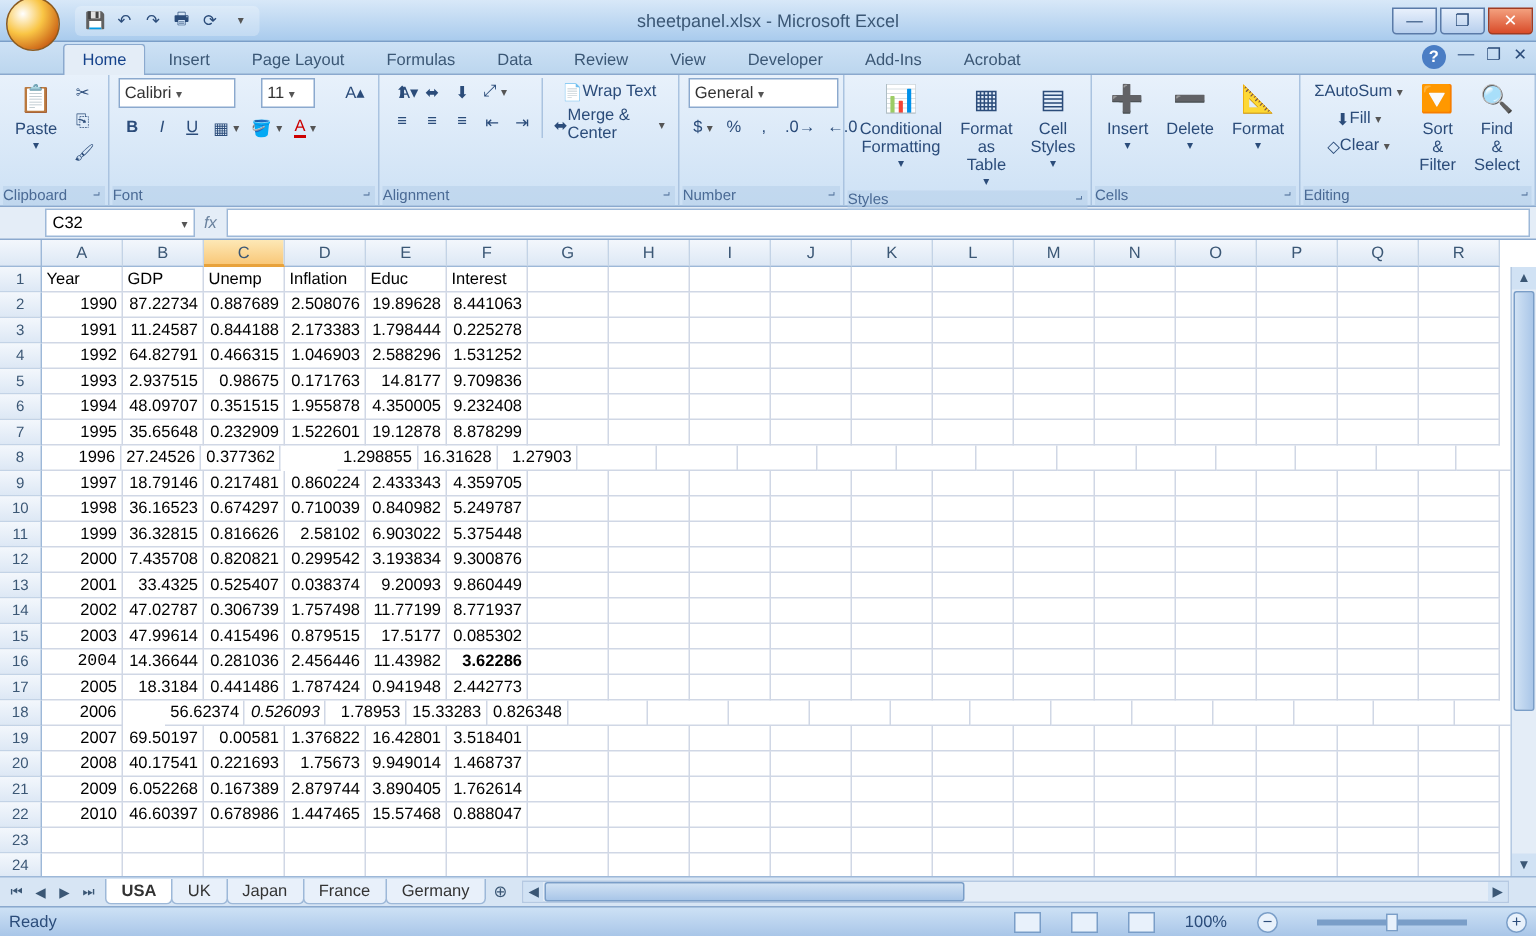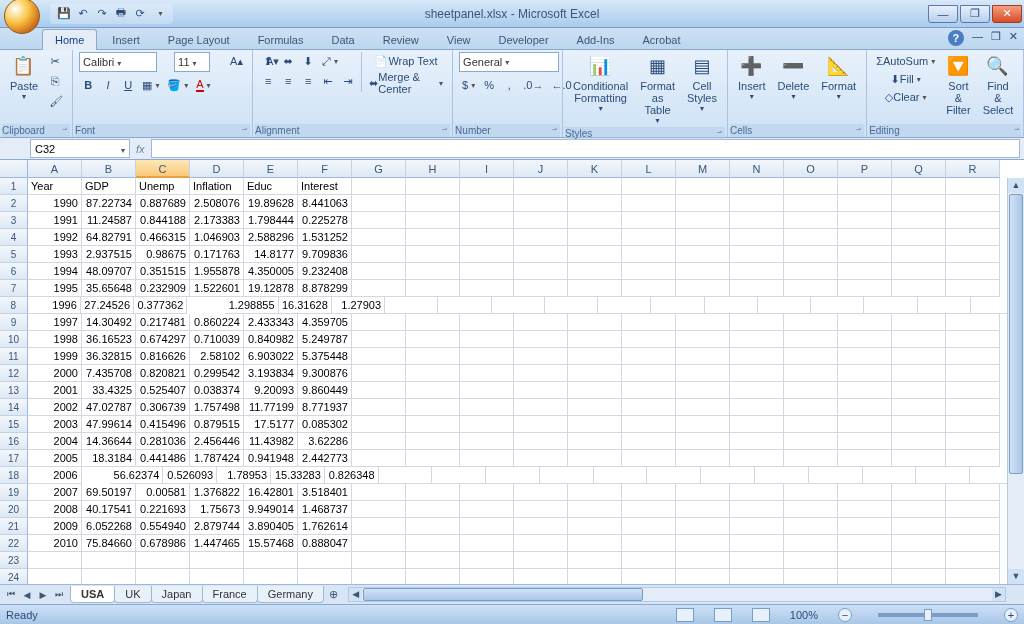--- a/index.html
+++ b/index.html
@@ -478,21 +478,21 @@
         <div class="cell" style="width: 54px;"></div>
         <div class="cell" style="width: 54px;"></div>
         <div class="cell" style="width: 54px;"></div>
         <div class="cell" style="width: 54px;"></div>
         <div class="cell" style="width: 54px;"></div>
         <div class="cell" style="width: 54px;"></div>
       </div>
       <div class="row">
         <div class="rowhdr">9</div>
         <div class="cell num" style="width: 54px;">1997</div>
-        <div class="cell num" style="width: 54px;">14.30492</div>
+        <div class="cell num" style="width: 54px;">18.79146</div>
         <div class="cell num" style="width: 54px;">0.217481</div>
         <div class="cell num" style="width: 54px;">0.860224</div>
         <div class="cell num" style="width: 54px;">2.433343</div>
         <div class="cell num" style="width: 54px;">4.359705</div>
         <div class="cell" style="width: 54px;"></div>
         <div class="cell" style="width: 54px;"></div>
         <div class="cell" style="width: 54px;"></div>
         <div class="cell" style="width: 54px;"></div>
         <div class="cell" style="width: 54px;"></div>
         <div class="cell" style="width: 54px;"></div>
@@ -624,26 +624,26 @@
         <div class="cell" style="width: 54px;"></div>
         <div class="cell" style="width: 54px;"></div>
         <div class="cell" style="width: 54px;"></div>
         <div class="cell" style="width: 54px;"></div>
         <div class="cell" style="width: 54px;"></div>
         <div class="cell" style="width: 54px;"></div>
         <div class="cell" style="width: 54px;"></div>
       </div>
       <div class="row">
         <div class="rowhdr">16</div>
-        <div class="cell num" style="width: 54px;">2004</div>
+        <div class="cell num" style="width: 54px; font-family: Liberation Mono, monospace;">2004</div>
         <div class="cell num" style="width: 54px;">14.36644</div>
         <div class="cell num" style="width: 54px;">0.281036</div>
         <div class="cell num" style="width: 54px;">2.456446</div>
         <div class="cell num" style="width: 54px;">11.43982</div>
-        <div class="cell num" style="width: 54px;">3.62286</div>
+        <div class="cell num" style="width: 54px; font-weight: bold;">3.62286</div>
         <div class="cell" style="width: 54px;"></div>
         <div class="cell" style="width: 54px;"></div>
         <div class="cell" style="width: 54px;"></div>
         <div class="cell" style="width: 54px;"></div>
         <div class="cell" style="width: 54px;"></div>
         <div class="cell" style="width: 54px;"></div>
         <div class="cell" style="width: 54px;"></div>
         <div class="cell" style="width: 54px;"></div>
         <div class="cell" style="width: 54px;"></div>
         <div class="cell" style="width: 54px;"></div>
@@ -668,21 +668,21 @@
         <div class="cell" style="width: 54px;"></div>
         <div class="cell" style="width: 54px;"></div>
         <div class="cell" style="width: 54px;"></div>
         <div class="cell" style="width: 54px;"></div>
         <div class="cell" style="width: 54px;"></div>
       </div>
       <div class="row">
         <div class="rowhdr">18</div>
         <div class="cell num" style="width: 54px;">2006</div>
         <div class="cell num" style="width: 54px; margin-left: 28px;">56.62374</div>
-        <div class="cell num" style="width: 54px;">0.526093</div>
+        <div class="cell num" style="width: 54px; font-style: italic;">0.526093</div>
         <div class="cell num" style="width: 54px;">1.78953</div>
         <div class="cell num" style="width: 54px;">15.33283</div>
         <div class="cell num" style="width: 54px;">0.826348</div>
         <div class="cell" style="width: 54px;"></div>
         <div class="cell" style="width: 54px;"></div>
         <div class="cell" style="width: 54px;"></div>
         <div class="cell" style="width: 54px;"></div>
         <div class="cell" style="width: 54px;"></div>
         <div class="cell" style="width: 54px;"></div>
         <div class="cell" style="width: 54px;"></div>
@@ -731,41 +731,41 @@
         <div class="cell" style="width: 54px;"></div>
         <div class="cell" style="width: 54px;"></div>
         <div class="cell" style="width: 54px;"></div>
         <div class="cell" style="width: 54px;"></div>
         <div class="cell" style="width: 54px;"></div>
       </div>
       <div class="row">
         <div class="rowhdr">21</div>
         <div class="cell num" style="width: 54px;">2009</div>
         <div class="cell num" style="width: 54px;">6.052268</div>
-        <div class="cell num" style="width: 54px;">0.554940</div>
+        <div class="cell num" style="width: 54px;">0.167389</div>
         <div class="cell num" style="width: 54px;">2.879744</div>
         <div class="cell num" style="width: 54px;">3.890405</div>
         <div class="cell num" style="width: 54px;">1.762614</div>
         <div class="cell" style="width: 54px;"></div>
         <div class="cell" style="width: 54px;"></div>
         <div class="cell" style="width: 54px;"></div>
         <div class="cell" style="width: 54px;"></div>
         <div class="cell" style="width: 54px;"></div>
         <div class="cell" style="width: 54px;"></div>
         <div class="cell" style="width: 54px;"></div>
         <div class="cell" style="width: 54px;"></div>
         <div class="cell" style="width: 54px;"></div>
         <div class="cell" style="width: 54px;"></div>
         <div class="cell" style="width: 54px;"></div>
         <div class="cell" style="width: 54px;"></div>
       </div>
       <div class="row">
         <div class="rowhdr">22</div>
         <div class="cell num" style="width: 54px;">2010</div>
-        <div class="cell num" style="width: 54px;">75.84660</div>
+        <div class="cell num" style="width: 54px;">46.60397</div>
         <div class="cell num" style="width: 54px;">0.678986</div>
         <div class="cell num" style="width: 54px;">1.447465</div>
         <div class="cell num" style="width: 54px;">15.57468</div>
         <div class="cell num" style="width: 54px; text-align: right;">0.888047</div>
         <div class="cell" style="width: 54px;"></div>
         <div class="cell" style="width: 54px;"></div>
         <div class="cell" style="width: 54px;"></div>
         <div class="cell" style="width: 54px;"></div>
         <div class="cell" style="width: 54px;"></div>
         <div class="cell" style="width: 54px;"></div>

